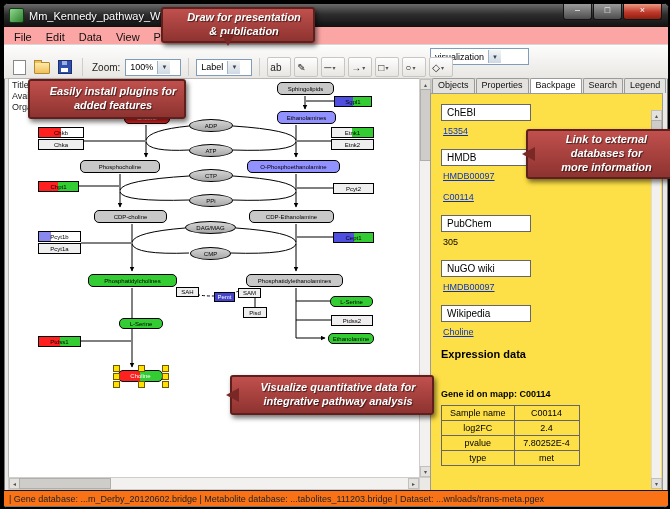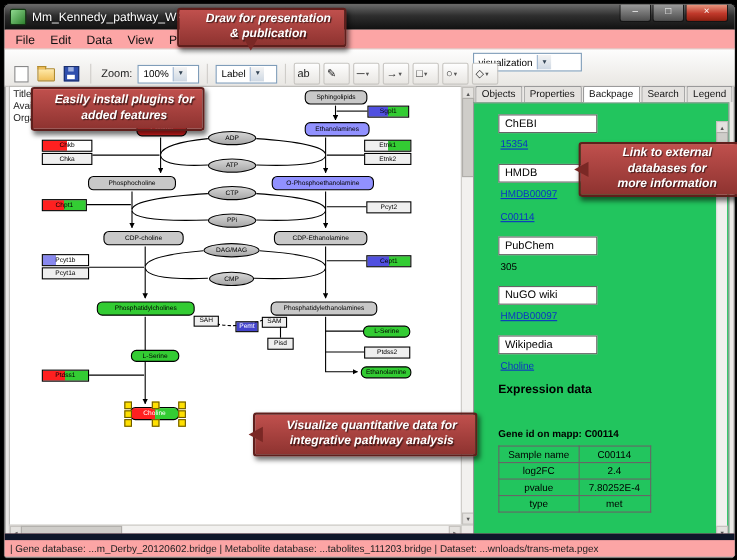--- a/index.html
+++ b/index.html
@@ -44,31 +44,31 @@
   .vscroll{position:absolute;left:415px;top:74px;width:11px;height:398px;background:#f2f1ef;border:1px solid #cfcdc9;font-size:6px;color:#555;}
   .hscroll{position:absolute;left:4px;top:473px;width:410px;height:11px;background:#f2f1ef;border:1px solid #cfcdc9;font-size:6px;color:#555;}
   .sb-arrow{position:absolute;width:9px;height:9px;display:flex;align-items:center;justify-content:center;background:#e4e2df;border:1px solid #c2c0bc;}
   .thumb-v{position:absolute;left:0;top:10px;width:9px;height:70px;background:#cfcdc9;border:1px solid #b0aeaa;}
   .thumb-h{position:absolute;left:10px;top:0;width:90px;height:9px;background:#cfcdc9;border:1px solid #b0aeaa;}
   
   .sidebar{position:absolute;left:426px;top:74px;width:233px;height:413px;}
   .tabs{display:flex;height:15px;margin-left:2px;}
   .tab{font-size:9px;padding:1px 5px 0;border:1px solid #9a9a9a;border-bottom:none;background:#e4e2df;border-radius:2px 2px 0 0;margin-right:1px;color:#111;}
   .tab.active{background:#fff;position:relative;z-index:2;}
-  .bp-wrap{position:absolute;left:0;right:0;top:15px;bottom:0;background:#22c55e;border:1px solid #9a9a9a;overflow:hidden;padding:8px 22px;}
+  .bp-wrap{position:absolute;left:0;right:0;top:15px;bottom:0;background:#fde047;border:1px solid #9a9a9a;overflow:hidden;padding:8px 10px;}
   .bp-header{display:inline-block;min-width:78px;border:1px solid #666;background:#fff;font-size:10px;padding:2px 5px;color:#000;}
   .bp-link{display:block;margin:5px 0 11px 2px;font-size:9px;color:var(--link-blue,#0b34c4);text-decoration:underline;}
   .bp-value{display:block;margin:5px 0 11px 2px;font-size:9px;color:#000;}
   .bp-expression{font-size:11px;font-weight:bold;margin-top:2px;color:#000;}
   .bp-geneid{font-size:9px;font-weight:bold;margin-top:29px;color:#000;}
   .bp-table{border-collapse:collapse;margin-top:6px;}
   .bp-table td{border:1px solid #666;font-size:9px;text-align:center;padding:2px 8px;min-width:48px;color:#000;}
   .side-scroll{position:absolute;right:1px;top:16px;bottom:1px;width:9px;background:#f2f1ef;border-left:1px solid #ddd;font-size:6px;color:#555;}
   
-  .statusbar{position:absolute;left:0;right:0;bottom:1px;height:15px;background:#fca5a5;border-top:6px solid #0f172a;
+  .statusbar{position:absolute;left:0;right:0;bottom:1px;height:15px;background:#f97316;border-top:1px solid #0f172a;
         font-size:9px;color:#222;display:flex;align-items:center;padding:0 5px;white-space:nowrap;overflow:hidden;}
   
   .edges{position:absolute;left:0;top:0;width:670px;height:509px;pointer-events:none;z-index:3;}
   .nodes{position:absolute;left:0;top:0;width:670px;height:509px;pointer-events:none;z-index:4;}
   .pnode{position:absolute;box-sizing:border-box;border:1px solid #000;display:flex;align-items:center;justify-content:center;
         font-size:6px;line-height:1;color:#000;overflow:hidden;white-space:nowrap;background:#e8e8e8;pointer-events:auto;}
   .pnode.oval{border-radius:50%;background:linear-gradient(#d6d6d6,#a8a8a8);}
   .pnode.met{border-radius:5px;}
   .handle{position:absolute;width:5px;height:5px;background:#ffe000;border:1px solid #6b5800;pointer-events:auto;}
   

